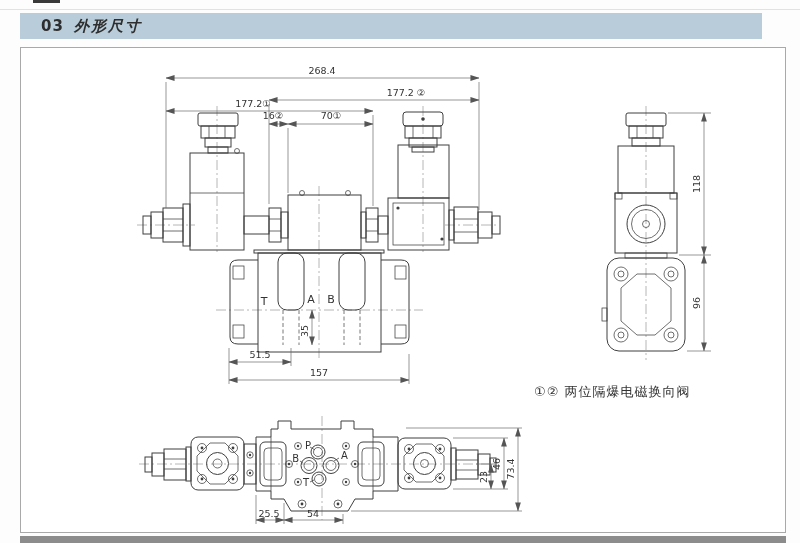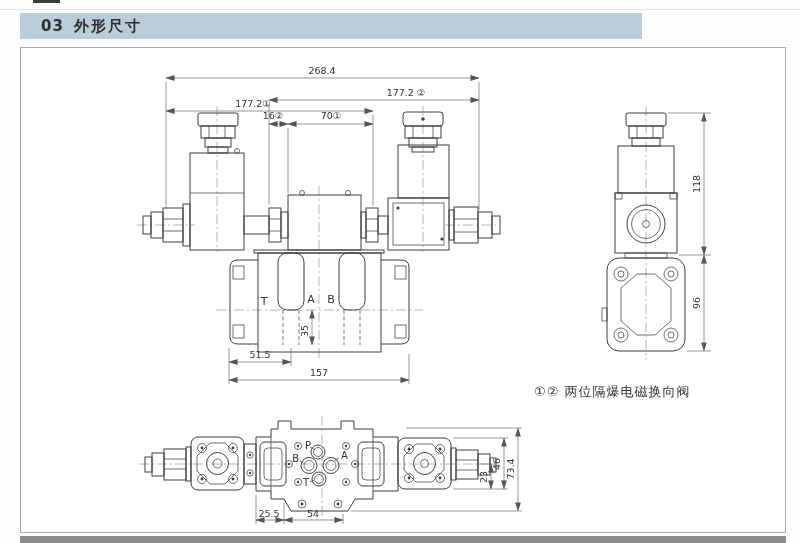--- a/index.html
+++ b/index.html
@@ -3,26 +3,26 @@
 <meta charset="utf-8">
 <style>
   html,body{margin:0;padding:0;}
   body{
     width:800px;height:543px;position:relative;overflow:hidden;
     background:#fdfdfd;font-family:"DejaVu Sans",sans-serif;
   }
   .topline{position:absolute;left:0;top:9px;width:800px;height:1px;background:#e2e2e2;}
   .topmark{position:absolute;left:33px;top:0;width:27px;height:3px;background:#3a3a3a;}
   .hdr{
-    position:absolute;left:20px;top:13px;width:622px;height:26px;
+    position:absolute;left:20px;top:13px;width:742px;height:26px;
     background:#b9ccd9;display:flex;align-items:center;box-sizing:border-box;
     padding-left:21px;color:#2e2e2e;font-size:15px;font-weight:bold;
   }
   .hdr .num{margin-right:10px;letter-spacing:1px;}
-  .hdr .ttl{letter-spacing:2px;}
+  .hdr .ttl{letter-spacing:2px;font-style:italic;}
   .frame{
     position:absolute;left:20px;top:47px;width:764px;height:484px;
     border:1px solid #a9a9a9;background:#ffffff;
   }
   .footerbar{position:absolute;left:20px;top:536px;width:766px;height:7px;background:#8c8c8c;}
   svg{display:block;}
   .obj{fill:none;stroke:#3f3f3f;stroke-width:1;}
   .obj2{fill:none;stroke:#3f3f3f;stroke-width:0.75;}
   .scr{fill:#3f3f3f;stroke:none;}
   .dim{fill:none;stroke:#6a6a6a;stroke-width:0.7;}

